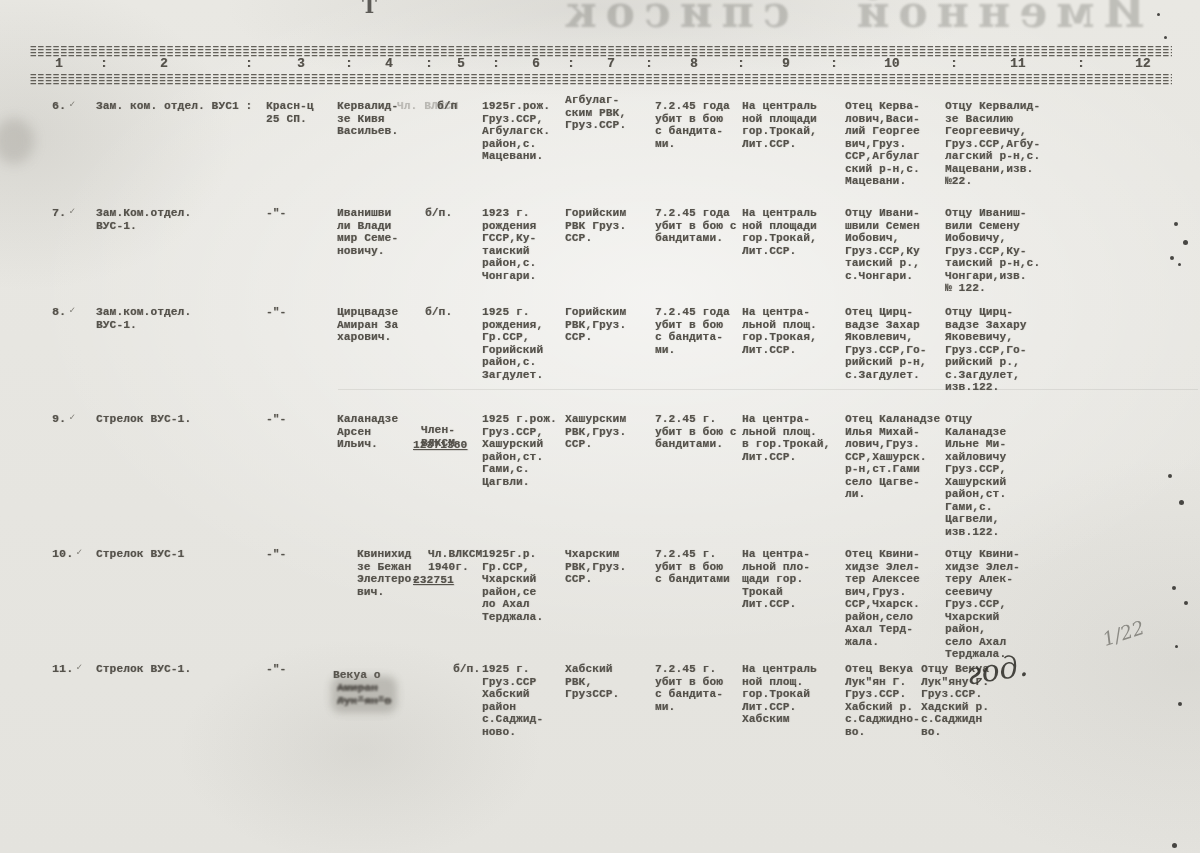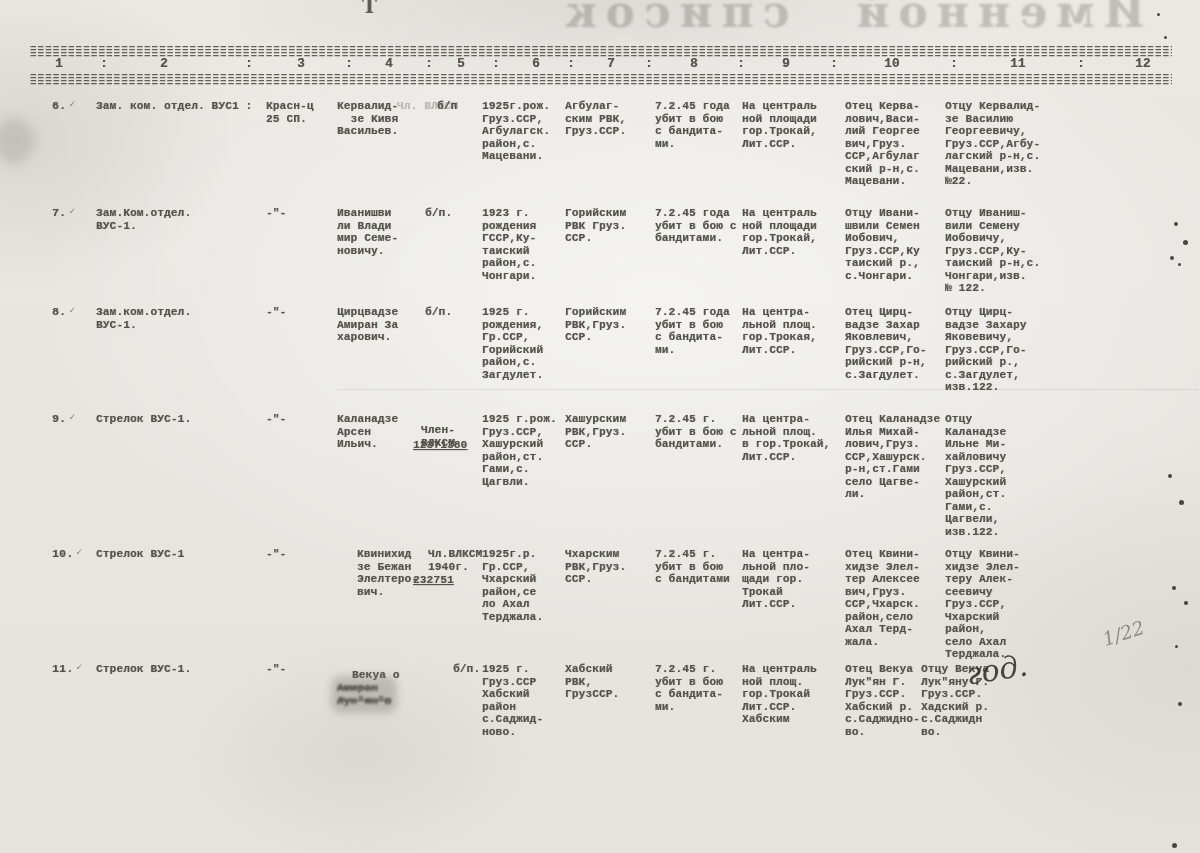--- a/index.html
+++ b/index.html
@@ -90,31 +90,31 @@
       <span class="colsep" style="left: 950px;">:</span>
       <span class="colsep" style="left: 1077px;">:</span>
     </div>
   <div class="rule rule-bottom" id="rule-bottom">================================================================================================================================================================
 ================================================================================================================================================================</div>
   <div id="rows">
       <div class="cell num-cell" style="left: 52px; top: 100px;">6.<span class="check">✓</span></div>
       <div class="cell" style="left: 96px; top: 100px;">Зам. ком. отдел. ВУС1 :</div>
       <div class="cell" style="left: 266px; top: 100px;">Красн-ц
 25 СП.</div>
-      <div class="cell" style="left: 337px; top: 100px; text-align: right;">Кервалид-
+      <div class="cell" style="left: 337px; top: 100px;">Кервалид-
 зе Кивя
 Васильев.</div>
       <div class="cell ghost" style="left: 397px; top: 100px;">Чл. ВЛКСМ</div>
       <div class="cell" style="left: 437px; top: 100px;">б/п</div>
       <div class="cell" style="left: 482px; top: 100px;">1925г.рож.
 Груз.ССР,
 Агбулагск.
 район,с.
 Мацевани.</div>
-      <div class="cell" style="left: 565px; top: 100px; font-family: Liberation Mono, monospace;">Агбулаг-
+      <div class="cell" style="left: 565px; top: 94px; font-family: Liberation Mono, monospace;">Агбулаг-
 ским РВК,
 Груз.ССР.</div>
       <div class="cell" style="left: 655px; top: 100px;">7.2.45 года
 убит в бою
 с бандита-
 ми.</div>
       <div class="cell" style="left: 742px; top: 100px;">На централь
 ной площади
 гор.Трокай,
 Лит.ССР.</div>
@@ -290,21 +290,21 @@
 теру Алек-
 сеевичу
 Груз.ССР,
 Чхарский
 район,
 село Ахал
 Терджала.</div>
       <div class="cell num-cell" style="left: 52px; top: 663px;">11.<span class="check">✓</span></div>
       <div class="cell" style="left: 96px; top: 663px;">Стрелок ВУС-1.</div>
       <div class="cell" style="left: 266px; top: 663px;">-"-</div>
-      <div class="cell" style="left: 337px; top: 669px; padding-left: 15px;">Векуа о</div>
+      <div class="cell" style="left: 318px; top: 669px; padding-left: 15px;">Векуа о</div>
       <div class="cell smudged" style="left: 337px; top: 682px;">Амиран
 Лук"ян"в</div>
       <div class="cell" style="left: 453px; top: 663px;">б/п.</div>
       <div class="cell" style="left: 482px; top: 663px;">1925 г.
 Груз.ССР
 Хабский
 район
 с.Саджид-
 ново.</div>
       <div class="cell" style="left: 565px; top: 663px;">Хабский

